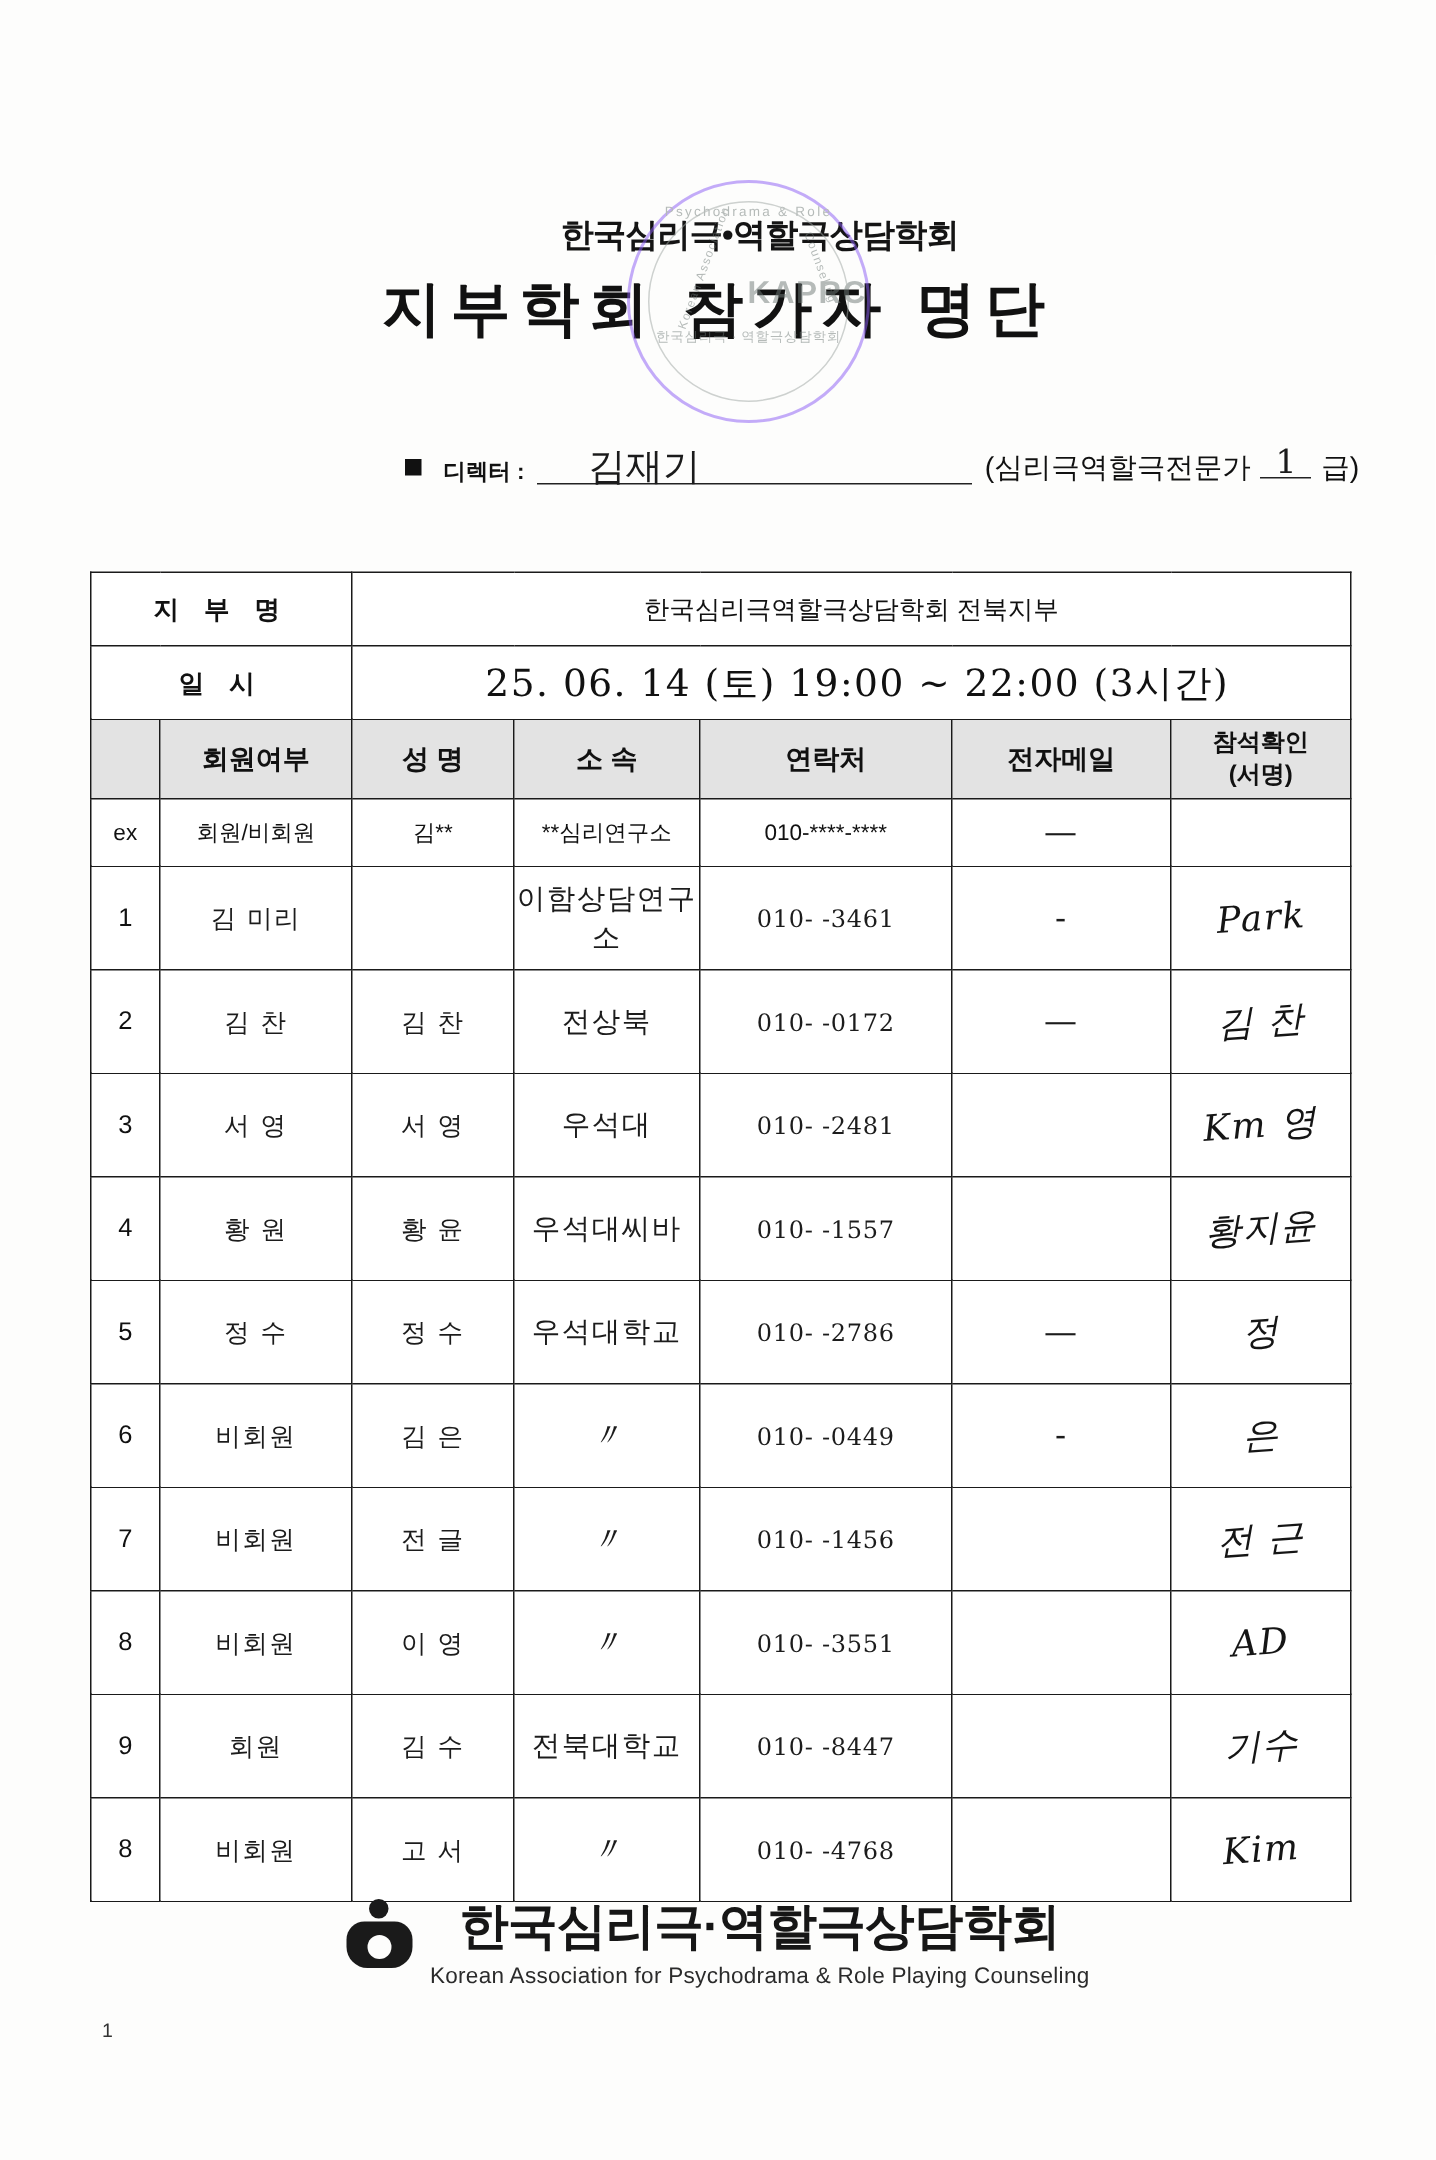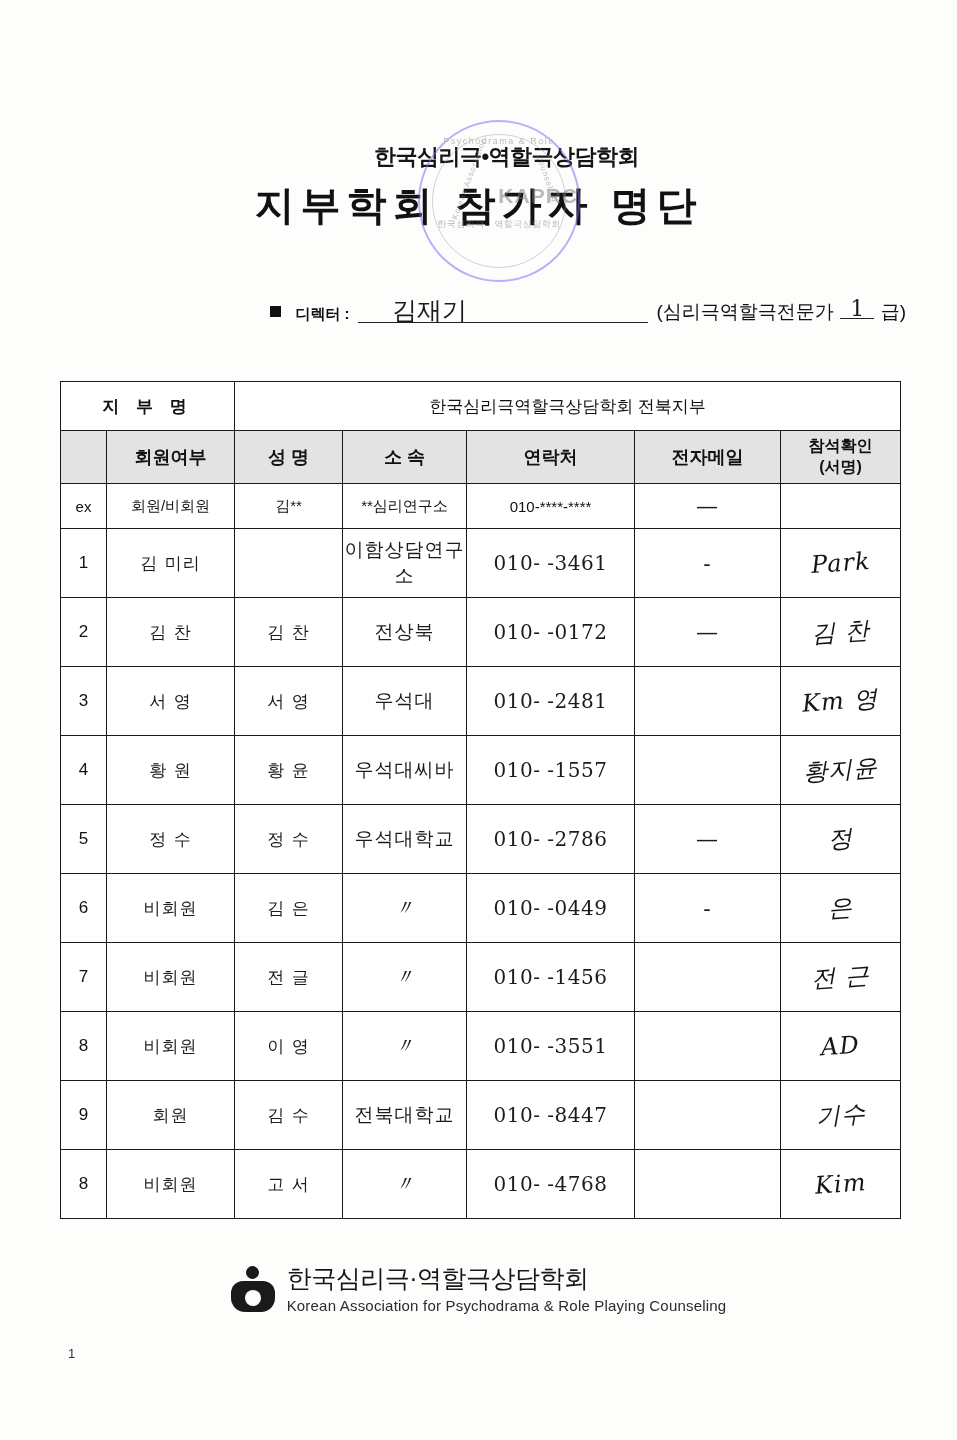--- a/index.html
+++ b/index.html
@@ -217,21 +217,21 @@
   .c-mail { width: 146px; }
   .c-sig { width: 120px; }
 
   .hw {
     font-family: "DejaVu Serif", serif;
     font-size: 23px;
     color: #1c1c1c;
     letter-spacing: 1px;
   }
   .hw.sm { font-size: 19px; }
-  .hw.tel { font-size: 20px; letter-spacing: 0.5px; }
+  .hw.tel { font-size: 16px; letter-spacing: 0.5px; }
   .hw.dash { font-size: 22px; }
   .hw.ditto { font-size: 22px; font-style: italic; }
   .sig {
     font-family: "DejaVu Serif", serif;
     font-size: 24px;
     font-style: italic;
     color: #151515;
     letter-spacing: 1px;
     transform: rotate(-4deg);
     display: inline-block;
@@ -287,25 +287,25 @@
   .logo-mark .hole {
     position: absolute;
     left: 14px;
     top: 24px;
     width: 16px;
     height: 16px;
     border-radius: 50%;
     background: #fdfdfc;
   }
   .footer-ko {
-    font-size: 25px;
-    font-weight: normal;
+    font-size: 33px;
+    font-weight: bold;
     letter-spacing: -0.5px;
     color: #161616;
-    text-align: left;
+    text-align: center;
   }
   .footer-en {
     font-size: 15px;
     color: #2b2b2b;
     letter-spacing: 0.2px;
     text-align: left;
     margin-top: 2px;
   }
 
   .page-num {
@@ -355,20 +355,26 @@
         <col class="c-org">
         <col class="c-tel">
         <col class="c-mail">
         <col class="c-sig">
     </colgroup>
     <tbody>
       <tr class="row-info">
         <td class="lbl-cell" colspan="2">지 부 명</td>
         <td class="info-val" colspan="5">한국심리극역할극상담학회 전북지부</td>
       </tr>
+      <tr class="row-info">
+        <td class="lbl-cell" colspan="2">일    시</td>
+        <td class="info-val" colspan="5">
+          <span class="dt-hand">25. 06. 14 (토) 19:00 ~ 22:00 (3시간)</span>
+        </td>
+      </tr>
 
       <tr class="hdr">
         <td></td>
         <td>회원여부</td>
         <td>성 명</td>
         <td>소 속</td>
         <td>연락처</td>
         <td>전자메일</td>
         <td>
           <span class="sub">참석확인</span>

